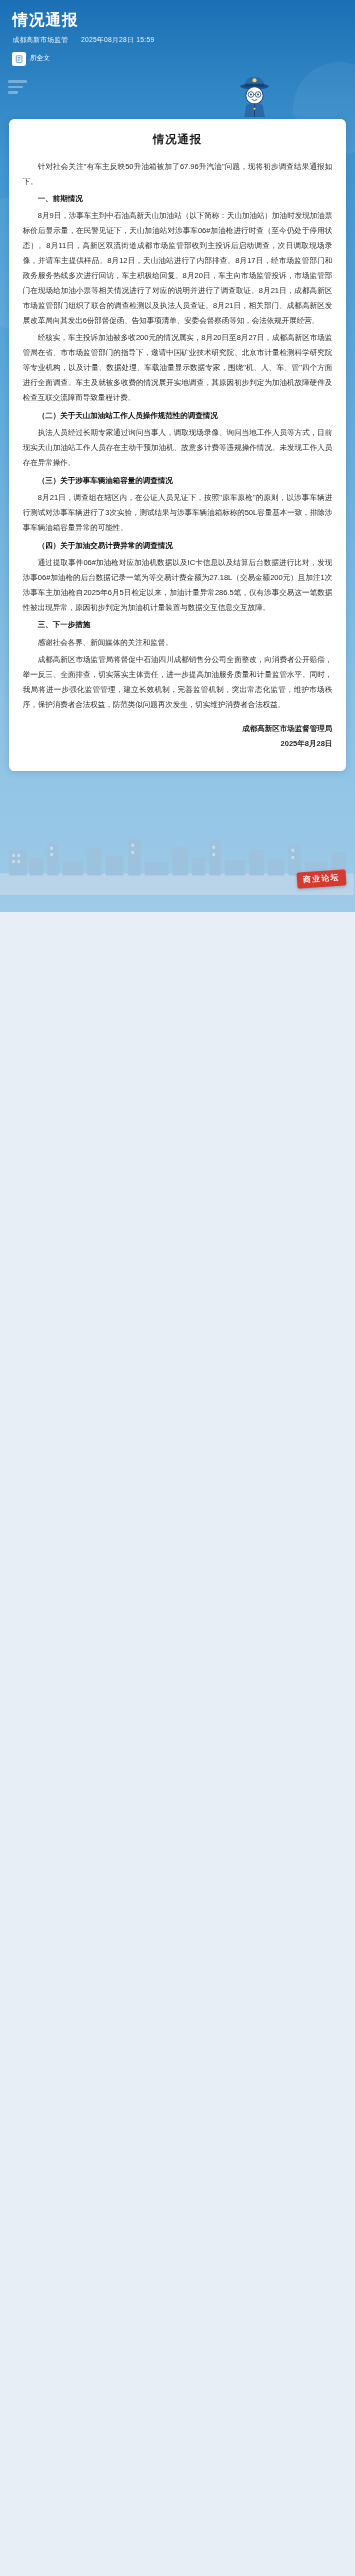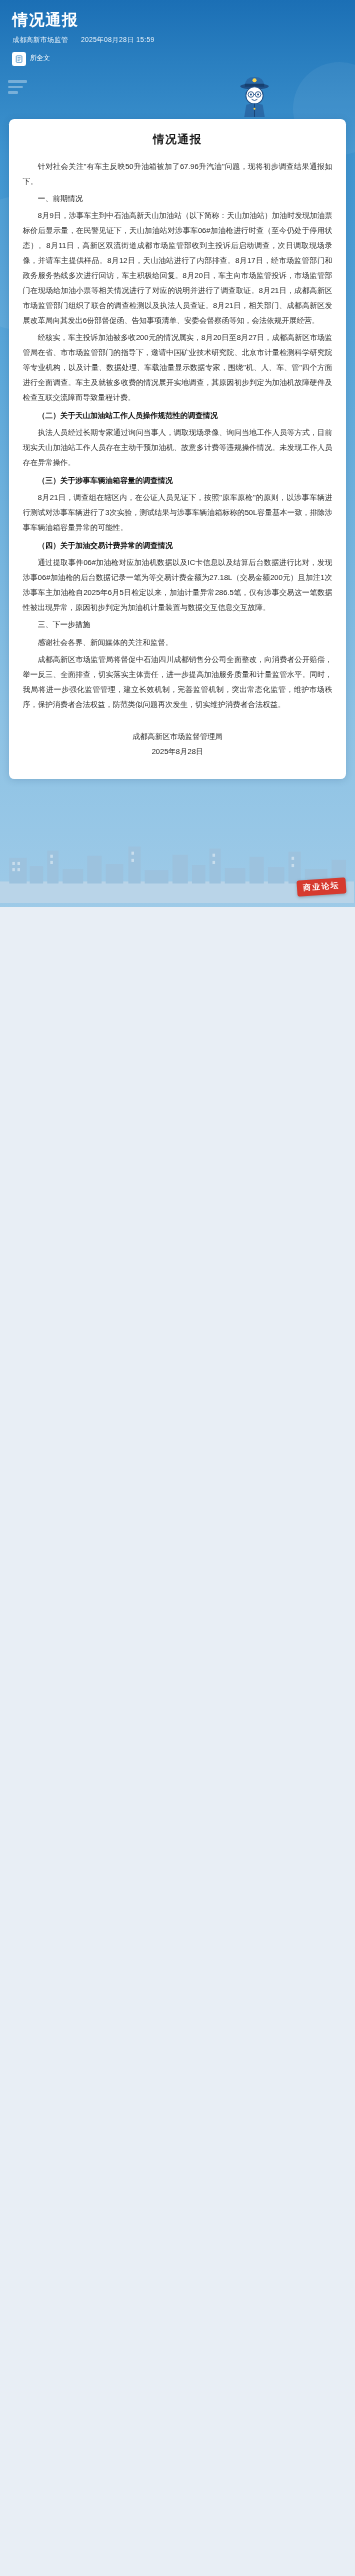--- a/index.html
+++ b/index.html
@@ -8,21 +8,21 @@
     background: #e8eef5;
     font-family: "Liberation Sans", "DejaVu Sans", sans-serif;
   }
   body { width: 355px; }
 
   .page {
     width: 355px;
     position: relative;
     background: linear-gradient(180deg, #1b6fb5 0%, #2a7fc0 62px, #3f94cf 155px, #5aa6d8 361px, #8dc2e4 721px, #bcd9ee 1236px, #dce9f5 1855px, #e9f1f8 2679px, #e3edf6 3297px, #cfe0ef 3548px);
     overflow: hidden;
-    padding-bottom: 4px;
+    padding-bottom: 17px;
   }
 
   
   .bg-circle {
     position: absolute;
     border-radius: 50%;
     background: rgba(255,255,255,0.06);
     pointer-events: none;
   }
 
@@ -115,37 +115,38 @@
   }
   .card p {
     font-size: 7.5px;
     line-height: 2.0;
     color: #2b2b2b;
     text-align: justify;
     text-indent: 2em;
     margin-bottom: 2.1px;
   }
   .card p.h2 {
-    font-weight: normal;
+    font-weight: bold;
     text-indent: 2em;
     margin-top: 1px;
     color: #111;
   }
   .card p.h3 {
     font-weight: bold;
     text-indent: 2em;
     margin-top: 3.1px;
     color: #111;
   }
   .sign {
-    margin-top: 17px;
-    text-align: center;
+    margin-top: 9px;
+    text-align: right;
     font-size: 7.5px;
     line-height: 2.0;
     color: #2b2b2b;
+    font-weight: bold;
   }
 
   
   .footer {
     position: relative;
     height: 124px;
     z-index: 2;
   }
   .skyline {
     position: absolute;

